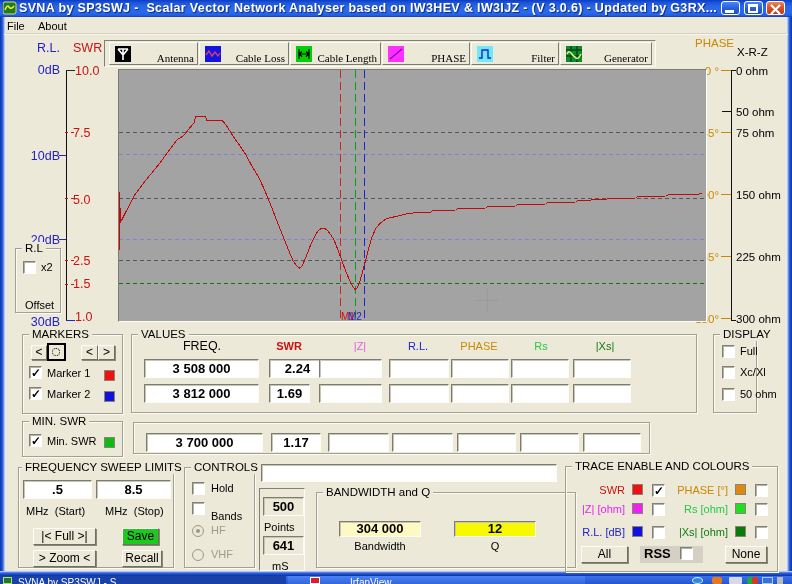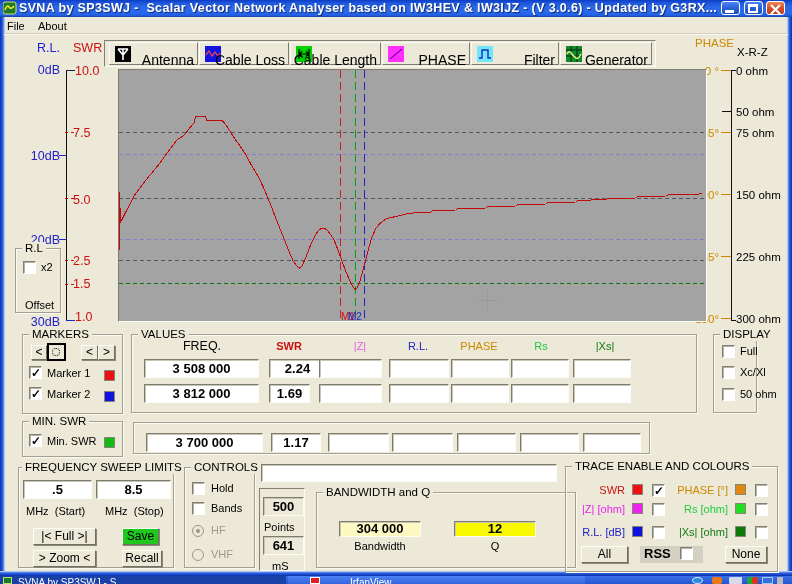--- a/index.html
+++ b/index.html
@@ -39,21 +39,21 @@
 .ax { font-size:12.5px !important; }
 .lbl { font-size:11px; line-height:13px; color:#000; white-space:nowrap; }
 .radio { width:12px; height:12px; border-radius:50%; background:#ece9d8; border:1px solid #9a9888; }
 .sunken { border:1px solid; border-color:#828072 #fdfdf8 #fdfdf8 #828072; }
 
 
 #toolbar { left:104px; top:40px; width:552px; height:27px;
   border:1px solid; border-color:#828072 #fdfdf8 #fdfdf8 #828072; background:#ece9d8;}
 .tbbtn { position:absolute; top:42px; height:23px; background:#ece9d8;
   border:1px solid; border-color:#fdfdf8 #7e7c6e #7e7c6e #fdfdf8; }
-.tbbtn .cap { position:absolute; right:3px; top:9px; font-size:14px; color:#000; white-space:nowrap;}
+.tbbtn .cap { position:absolute; right:3px; top:9px; font-size:11px; color:#000; white-space:nowrap;font-family:Liberation Serif, serif;}
 .tbic { position:absolute; left:4px; top:3px; width:18px; height:16px; }
 </style>
 </head>
 <body>
 
 <div id="titlebar" class="abs"></div>
 <div id="titletext" class="abs">SVNA by SP3SWJ -&nbsp; Scalar Vector Network Analyser based on IW3HEV &amp; IW3IJZ - (V 3.0.6) - Updated by G3RX...</div>
 <svg class="abs" style="left:3px;top:1px" width="14" height="14" viewBox="0 0 14 14">
   <rect x="0" y="1" width="13" height="12" rx="2" fill="#1c7a28" stroke="#dddd66" stroke-width="1"></rect>
   <path d="M2 9 Q4 3 6 6 T11 5" stroke="#ffee22" stroke-width="1.5" fill="none"></path>
@@ -277,21 +277,21 @@
   <div class="btn abs" style="left:103px;top:60px;width:37px;height:17px;line-height:15px;background:#1ec81e;">Save</div>
   <div class="btn abs" style="left:14px;top:82px;width:63px;height:17px;line-height:15px;">&gt; Zoom &lt;</div>
   <div class="btn abs" style="left:103px;top:82px;width:40px;height:17px;line-height:15px;">Recall</div>
 </div>
 
 <div class="abs grp" style="left:184px;top:467px;width:71px;height:101px;">
   <span class="gtitle">CONTROLS</span>
   <div class="cb abs" style="left:7px;top:14px;"></div>
   <div class="abs lbl" style="left:26px;top:14px;">Hold</div>
   <div class="cb abs" style="left:7px;top:34px;"></div>
-  <div class="abs lbl" style="left:26px;top:34px;">Bands</div>
+  <div class="abs lbl" style="left:26px;top:42px;">Bands</div>
   <div class="radio abs" style="left:7px;top:57px;"></div>
   <div class="abs" style="left:11px;top:61px;width:4px;height:4px;border-radius:50%;background:#9a9888;"></div>
   <div class="abs lbl" style="left:26px;top:56px;color:#9d9b8b;">HF</div>
   <div class="radio abs" style="left:7px;top:81px;"></div>
   <div class="abs lbl" style="left:26px;top:80px;color:#9d9b8b;">VHF</div>
 </div>
 
 <div class="abs sunken" style="left:259px;top:488px;width:46px;height:83px;background:#ece9d8;">
   <div class="tb tbnum abs" style="left:3px;top:8px;width:41px;height:19px;background:#ece9d8;">500</div>
   <div class="abs lbl" style="left:4px;top:32px;">Points</div>

